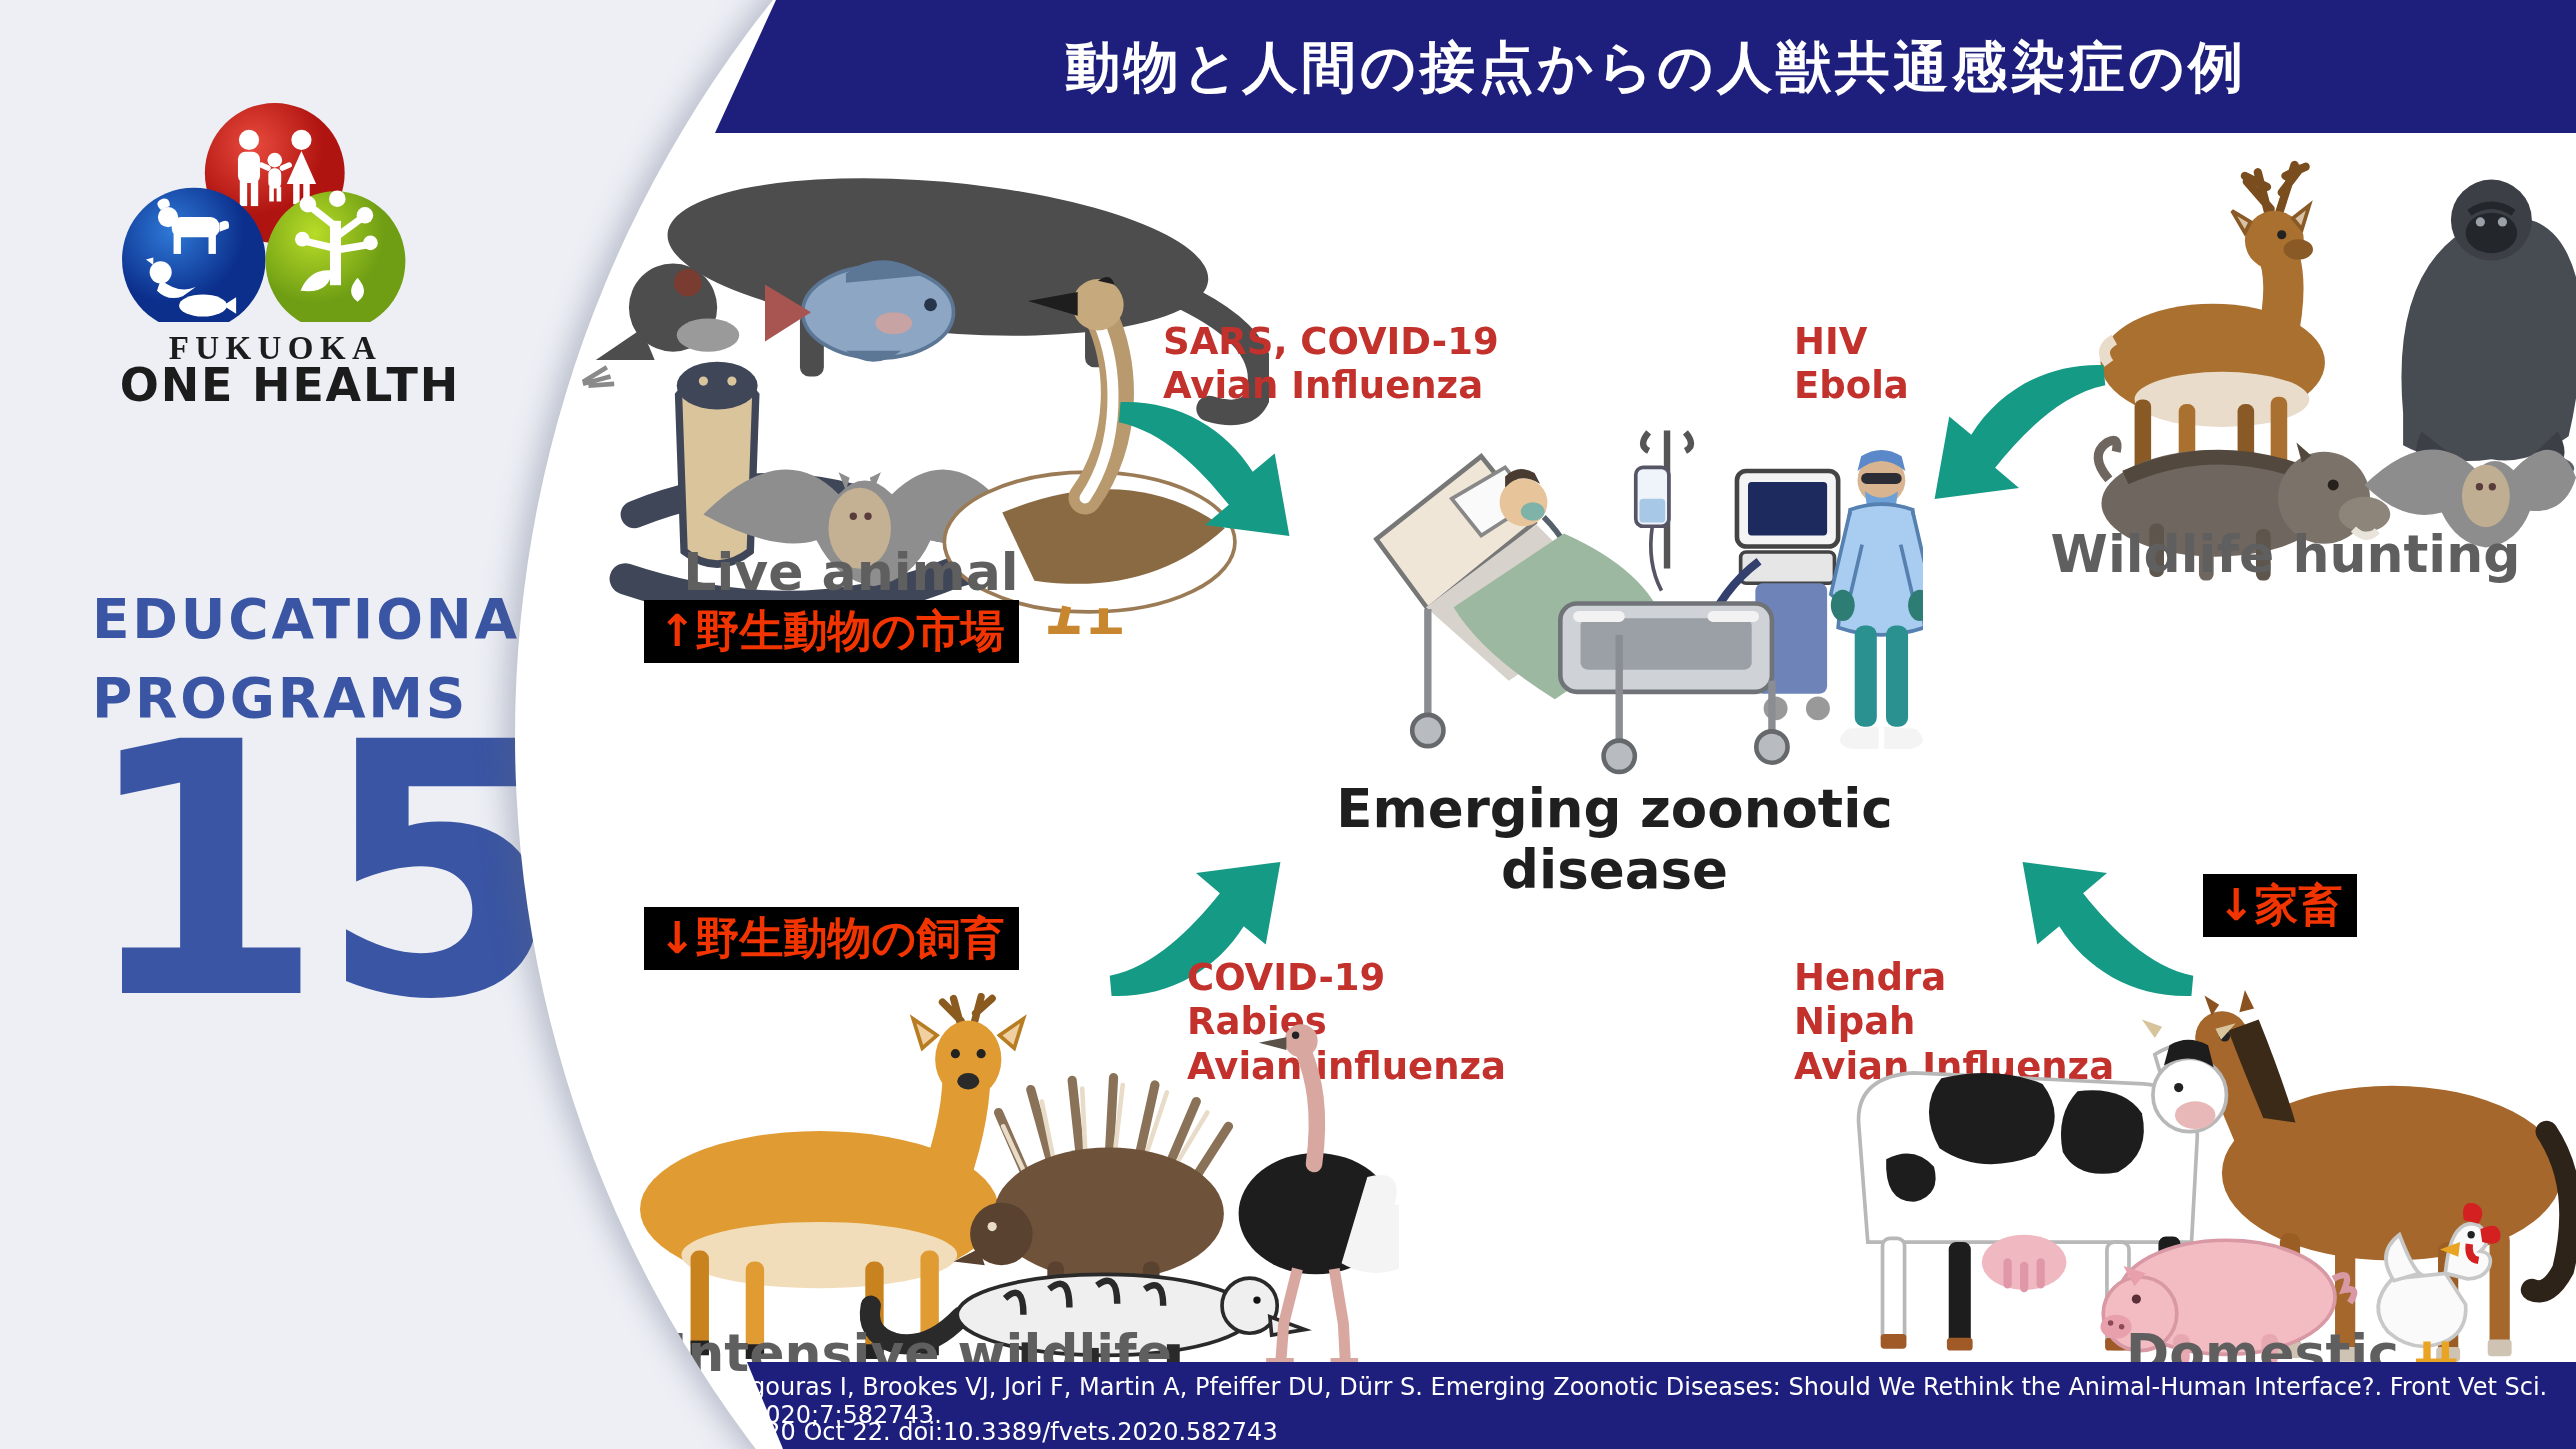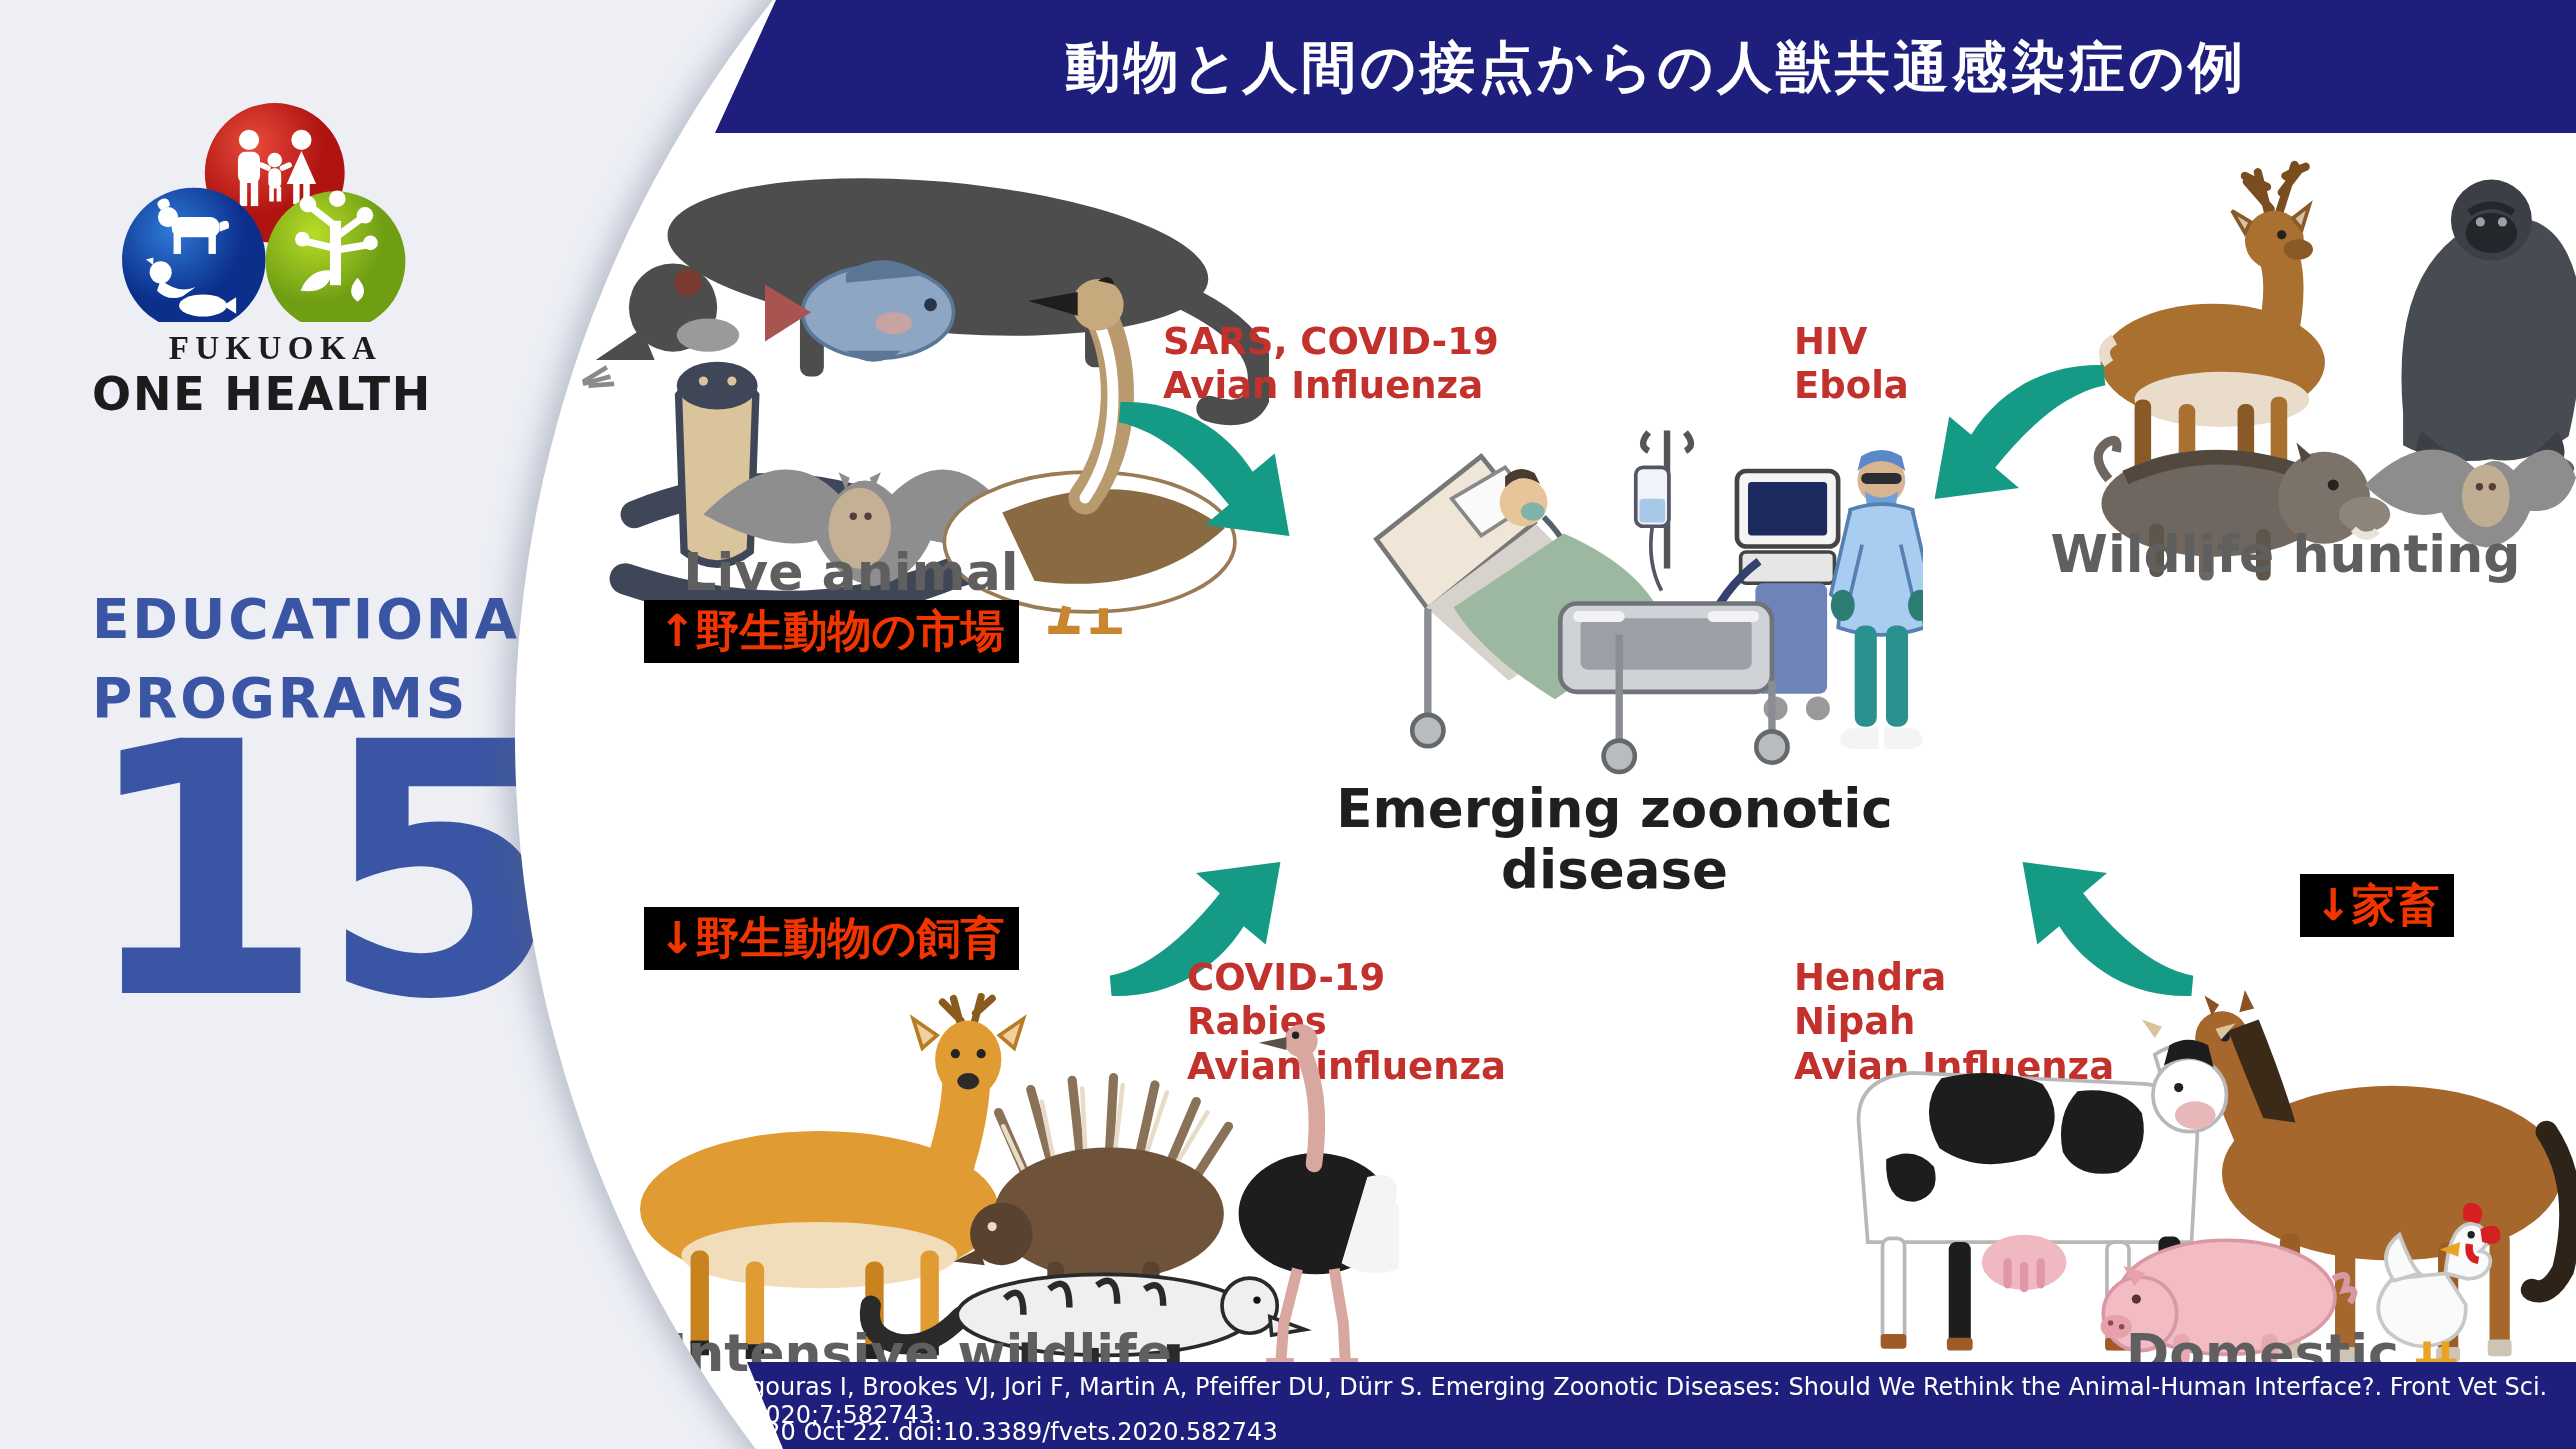--- a/index.html
+++ b/index.html
@@ -129,21 +129,21 @@
         <circle cx="266" cy="134" r="9" fill="#fff"></circle>
         <circle cx="198" cy="160" r="8" fill="#fff"></circle>
         <circle cx="272" cy="164" r="8" fill="#fff"></circle>
         <circle cx="236" cy="116" r="9" fill="#fff"></circle>
       <path d="M196,216 q10,-24 34,-22 q-2,26 -34,22 Z" fill="#fff"></path>
       <path d="M258,202 q14,16 0,26 q-14,-10 0,-26 Z" fill="#fff"></path>
     </g>
   </svg>
 
   <div class="abs brand-serif" style="left:110px;top:322px;width:331px;text-align:center;">FUKUOKA</div>
-  <div class="abs brand-sans" style="left:92px;top:367px;width:368px;text-align:left;">ONE HEALTH</div>
+  <div class="abs brand-sans" style="left:92px;top:358px;width:368px;text-align:right;">ONE HEALTH</div>
 
   <div id="edu-heading" class="abs">
     <span>EDUCATIONAL</span><br>
     <span>PROGRAMS</span>
   </div>
   <div id="program-count" class="abs">15</div>
 </div>
 
 <div id="white-circle" class="abs">
 
@@ -382,21 +382,21 @@
       <circle cx="774" cy="52" r="18" fill="#d8a8a0"></circle>
       <path d="M758,48 L728,54 L758,62 Z" fill="#5a5148"></path>
       <circle cx="768" cy="46" r="4" fill="#222"></circle>
       <path d="M770,300 L755,360 L752,400 M810,300 L820,360 L822,400" stroke="#d8a8a0" stroke-width="12" fill="none"></path>
       <path d="M736,402 h30 M806,402 h30" stroke="#d8a8a0" stroke-width="10"></path>
     </g>
   </svg>
 
   <div class="abs quad-caption" style="left:37px;top:1765px;width:736px;">Intensive wildlife farming</div>
 
-  <div class="abs" style="left:1785px;top:1316px;border-radius:16px;"><span class="jp-label">↓家畜</span></div>
+  <div class="abs" style="left:1688px;top:1316px;border-radius:16px;"><span class="jp-label">↓家畜</span></div>
   <div class="abs disease-text pre" style="left:1279px;top:1398px;">Hendra
 Nipah
 Avian Influenza</div>
 
   <svg class="abs" style="left:1316px;top:1408px;" width="745" height="405" viewBox="0 0 810 440">
     <g>
       <ellipse cx="610" cy="225" rx="185" ry="95" fill="#a5672b"></ellipse>
       <path d="M470,190 Q440,120 425,78" stroke="#a5672b" stroke-width="58" fill="none" stroke-linecap="round"></path>
       <path d="M470,165 Q445,105 432,70 L465,58 Q490,120 505,170 Z" fill="#3c2a18"></path>
       <path d="M432,84 Q400,90 380,112 Q398,130 428,126 Z" fill="#a5672b"></path>

